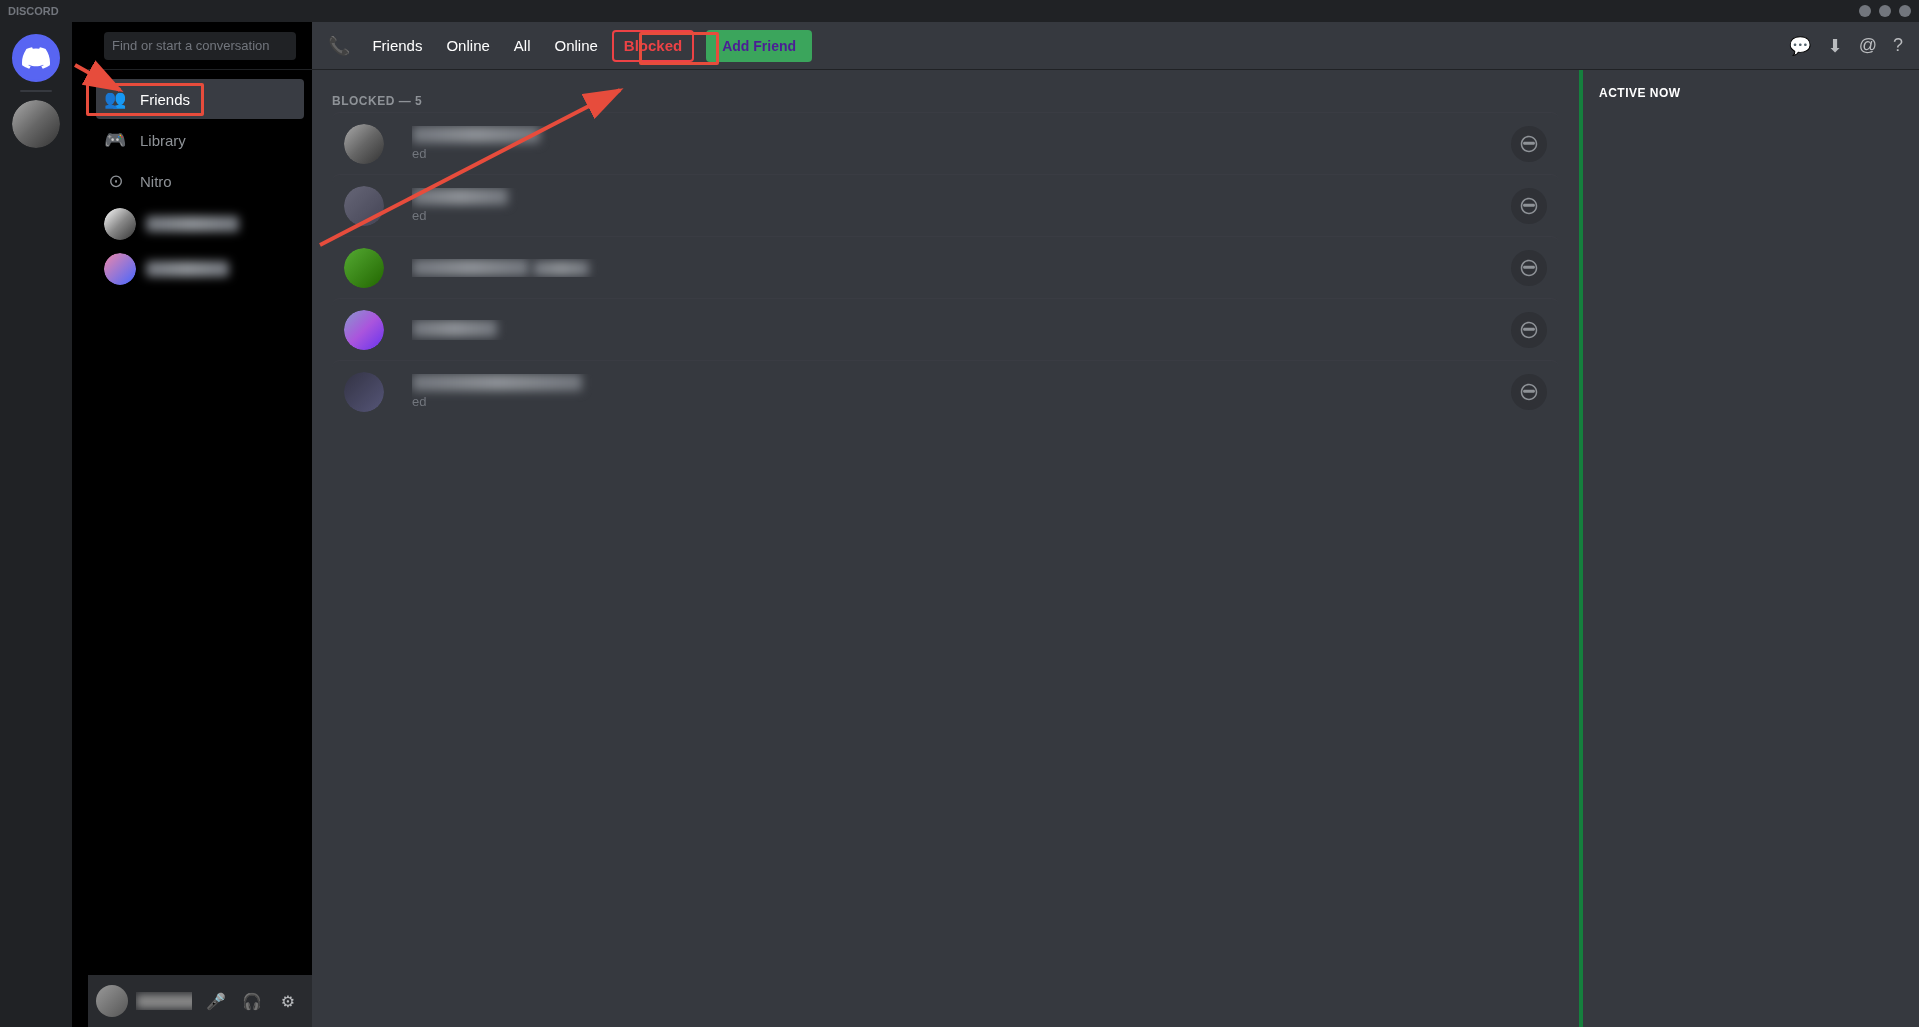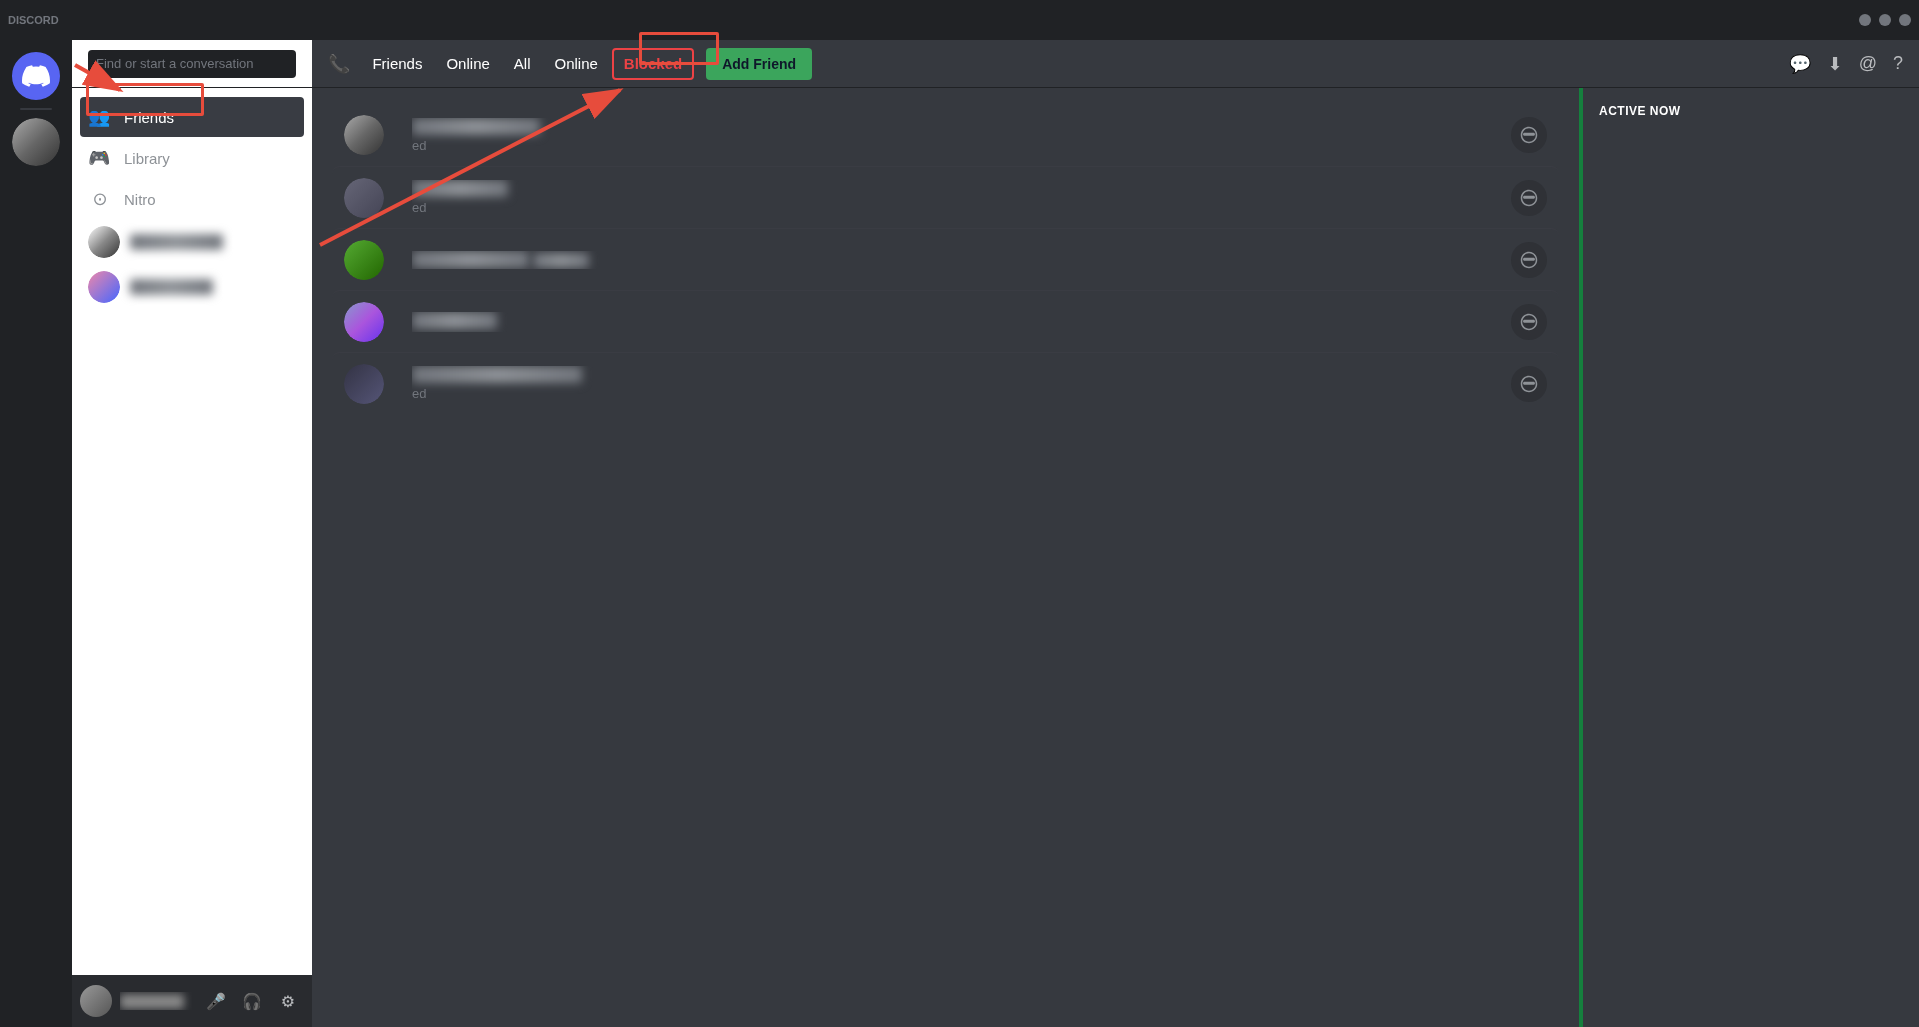--- a/index.html
+++ b/index.html
@@ -9,21 +9,21 @@
       background: #36393f;
       font-family: 'Whitney', 'Helvetica Neue', Helvetica, Arial, sans-serif;
       color: #dcddde;
       overflow: hidden;
       display: flex;
       flex-direction: column;
     }
 
     
     .titlebar {
-      height: 40px;
+      height: 22px;
       background: #202225;
       display: flex;
       align-items: center;
       justify-content: space-between;
       padding: 0 8px;
       flex-shrink: 0;
       -webkit-app-region: drag;
     }
     .titlebar-title {
       font-size: 11px;
@@ -108,24 +108,25 @@
     .server-icon-placeholder {
       width: 48px;
       height: 48px;
       border-radius: 50%;
       background: #36393f;
     }
 
     
     .channel-sidebar {
       width: 240px;
-      background: #ffffff;
+      background: #000000;
       display: flex;
       flex-direction: column;
       flex-shrink: 0;
+      padding-left: 16px;
     }
 
     .channel-sidebar-header {
       height: 48px;
       padding: 0 16px;
       display: flex;
       align-items: center;
       border-bottom: 1px solid #202225;
       flex-shrink: 0;
     }
@@ -317,21 +318,21 @@
       color: #ed4245;
       font-weight: 700;
     }
 
     .add-friend-btn {
       height: 32px;
       padding: 0 16px;
       background: #3ba55c;
       border: none;
       border-radius: 4px;
-      color: #0f172a;
+      color: #4c1d95;
       font-size: 14px;
       font-weight: 600;
       cursor: pointer;
       margin-left: 8px;
     }
 
     .topbar-spacer { flex: 1; }
 
     .topbar-actions {
       display: flex;
@@ -545,20 +546,21 @@
       <div class="topbar-actions">
         <span class="topbar-action-btn">💬</span>
         <span class="topbar-action-btn">⬇</span>
         <span class="topbar-action-btn">@</span>
         <span class="topbar-action-btn">?</span>
       </div>
     </div>
 
     <div class="friends-content">
       <div class="friends-list">
+        <div class="friends-count-label">BLOCKED — 5</div>
 
         <div class="friend-item">
           <div class="friend-avatar">
             <div style="width:40px;height:40px;border-radius:50%;background:linear-gradient(135deg,#aaa 0%,#666 50%,#333 100%);"></div>
           </div>
           <div class="friend-info">
             <div class="friend-name blurred-text">████████████</div>
             <div class="friend-status">ed</div>
           </div>
           <div class="friend-actions">

